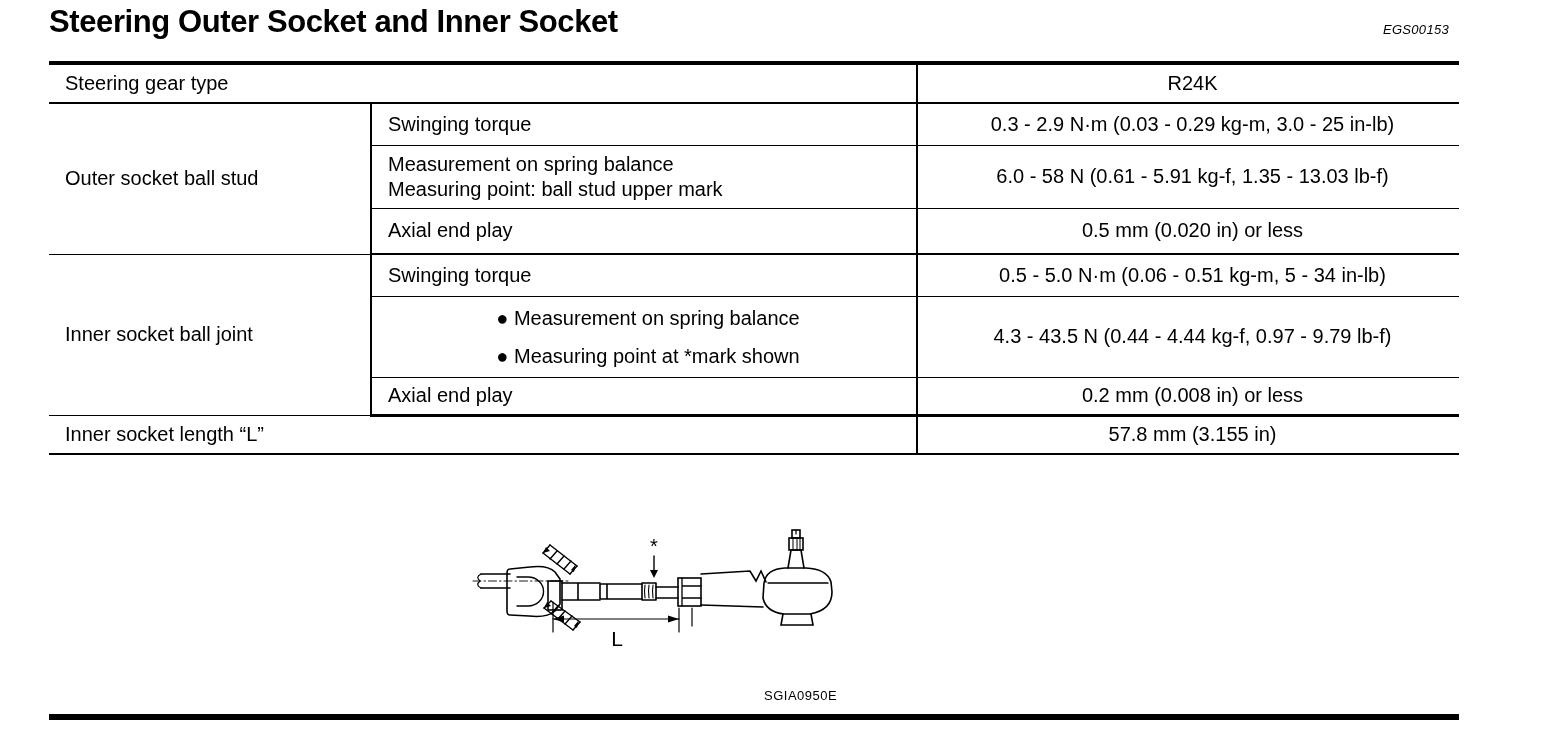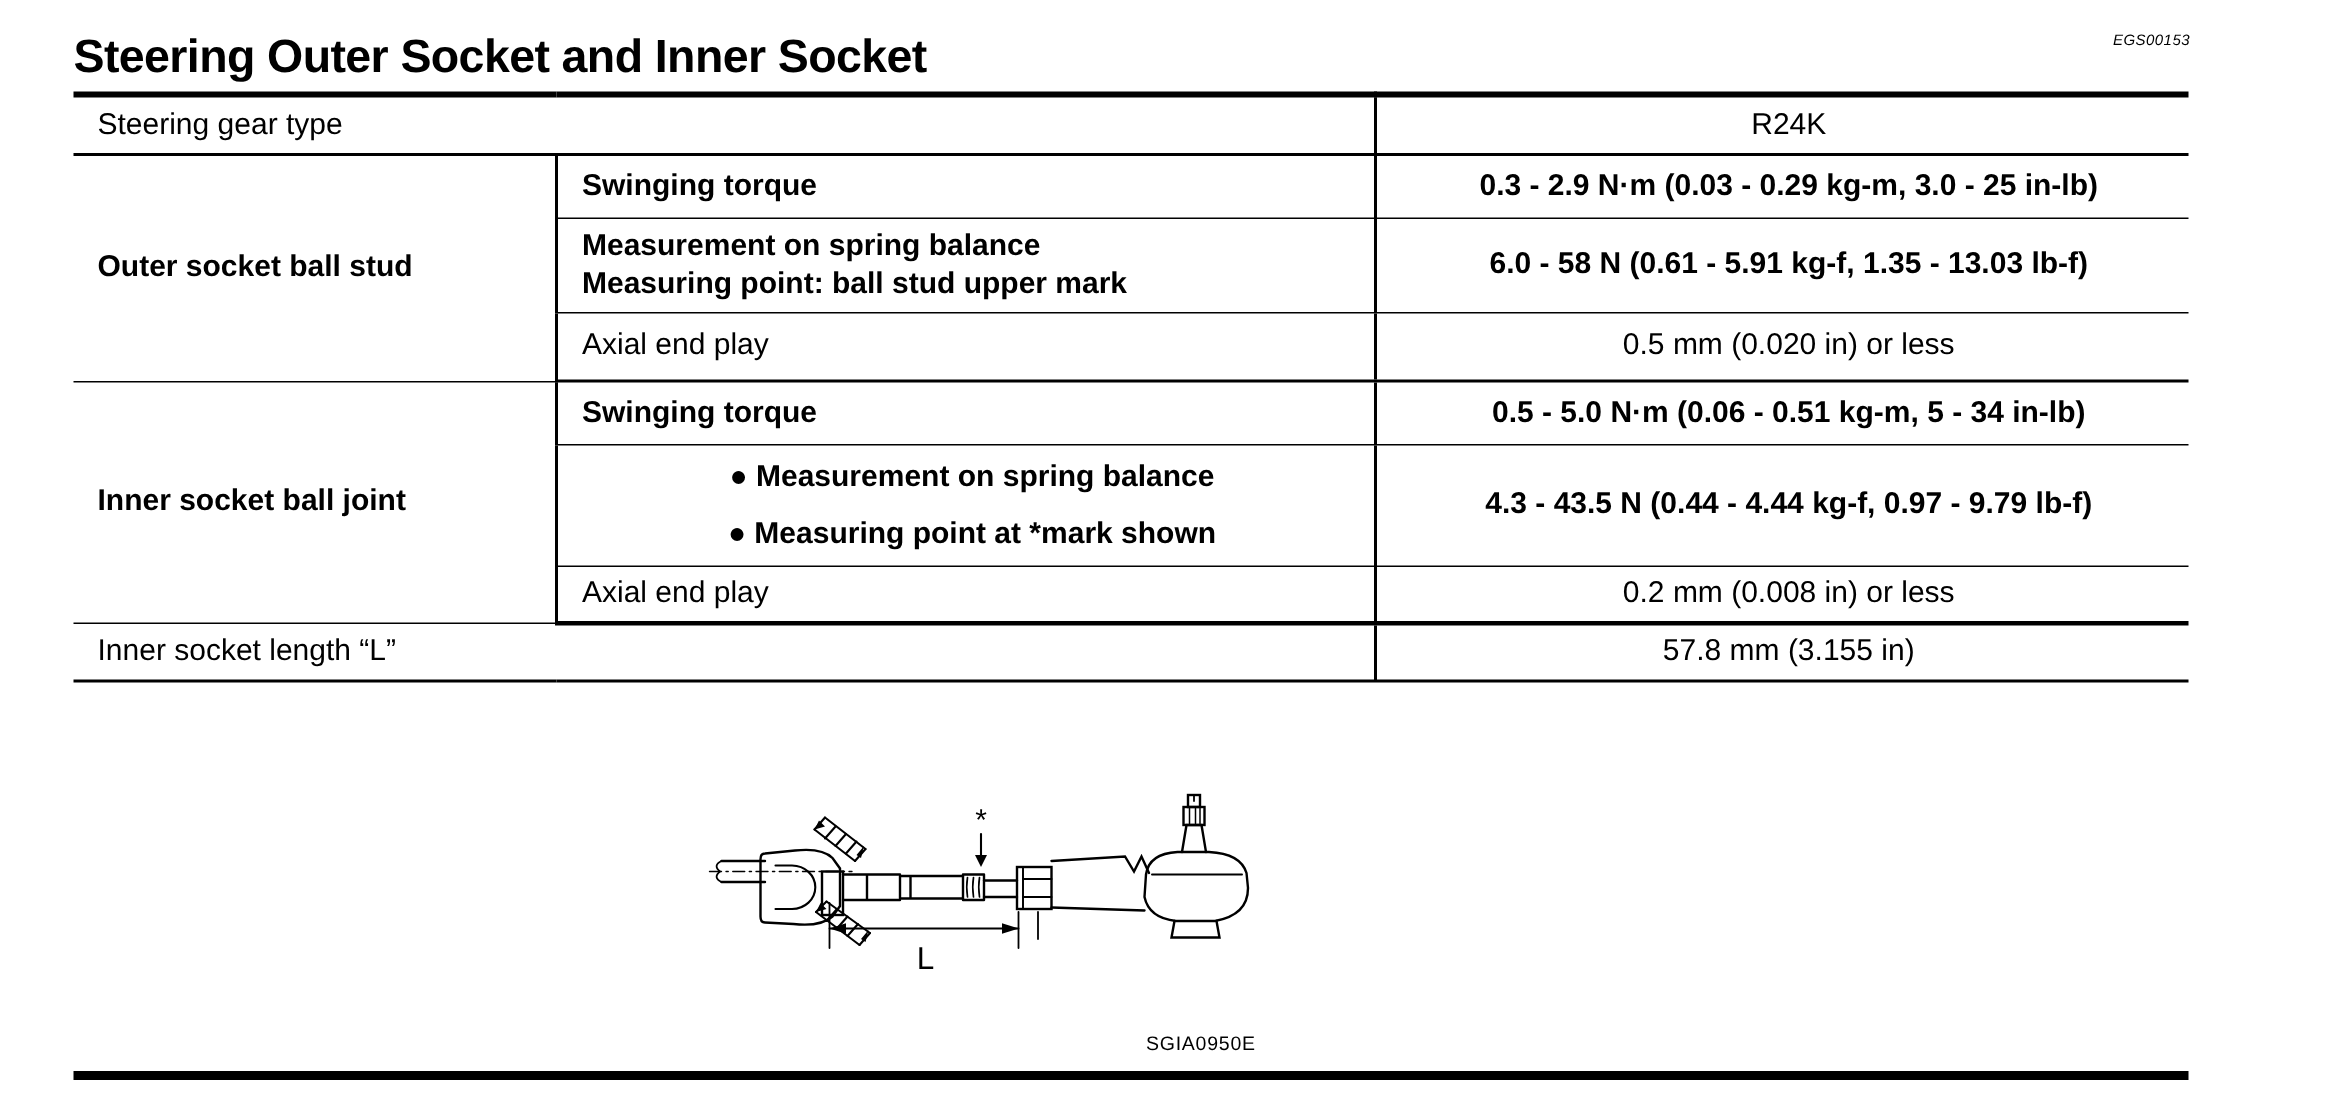--- a/index.html
+++ b/index.html
@@ -2,40 +2,40 @@
 <html><head>
 <meta charset="utf-8">
 <style>
   html,body{margin:0;padding:0;background:#fff;}
   body{
     width:1568px;height:740px;position:relative;overflow:hidden;
     font-family:"Liberation Sans","DejaVu Sans",sans-serif;color:#000;
     -webkit-font-smoothing:antialiased;
   }
   .page-title{
-    position:absolute;left:49px;top:20px;margin:0;
+    position:absolute;left:49px;top:4px;margin:0;
     font-size:31px;font-weight:bold;letter-spacing:-0.4px;white-space:nowrap;text-align:center;
   }
   .doc-code{
-    position:absolute;right:108px;top:22px;
-    font-size:10px;font-style:italic;letter-spacing:0.3px;
+    position:absolute;right:119px;top:22px;
+    font-size:13px;font-style:italic;letter-spacing:0.3px;
   }
   table.spec{
     position:absolute;left:49px;top:61px;width:1410px;
     border-collapse:collapse;table-layout:fixed;
     border-top:4px solid #000;border-bottom:2px solid #000;
     font-size:20px;
   }
   table.spec td{
     padding:0 8px 0 16px;vertical-align:middle;line-height:1.25;
   }
   td.c2{border-left:2px solid #000;padding-left:14px;}
   td.c3{border-left:2px solid #000;text-align:center;padding:0 6px;margin-left:14px;}
   tr.hb td{border-bottom:2px solid #000;}
-  tr.tb td{border-bottom:1.5px solid #000;font-weight:bold;}
+  tr.tb td{border-bottom:1.5px solid #000;}
   tr.gb td{border-bottom:2px solid #000;}
   tr.kb td{border-bottom:3px solid #000;}
   td.sep-g{border-bottom:2px solid #000;}
   td.sep-k{border-bottom:3px solid #000;}
   .two-line span{display:block;}
   .bullets span{display:block;line-height:38px;text-align:center;}
   .figure-wrap{position:absolute;left:470px;top:526px;width:382px;height:142px;}
   .figure-id{
     position:absolute;left:764px;top:688px;
     font-size:13px;letter-spacing:0.5px;

